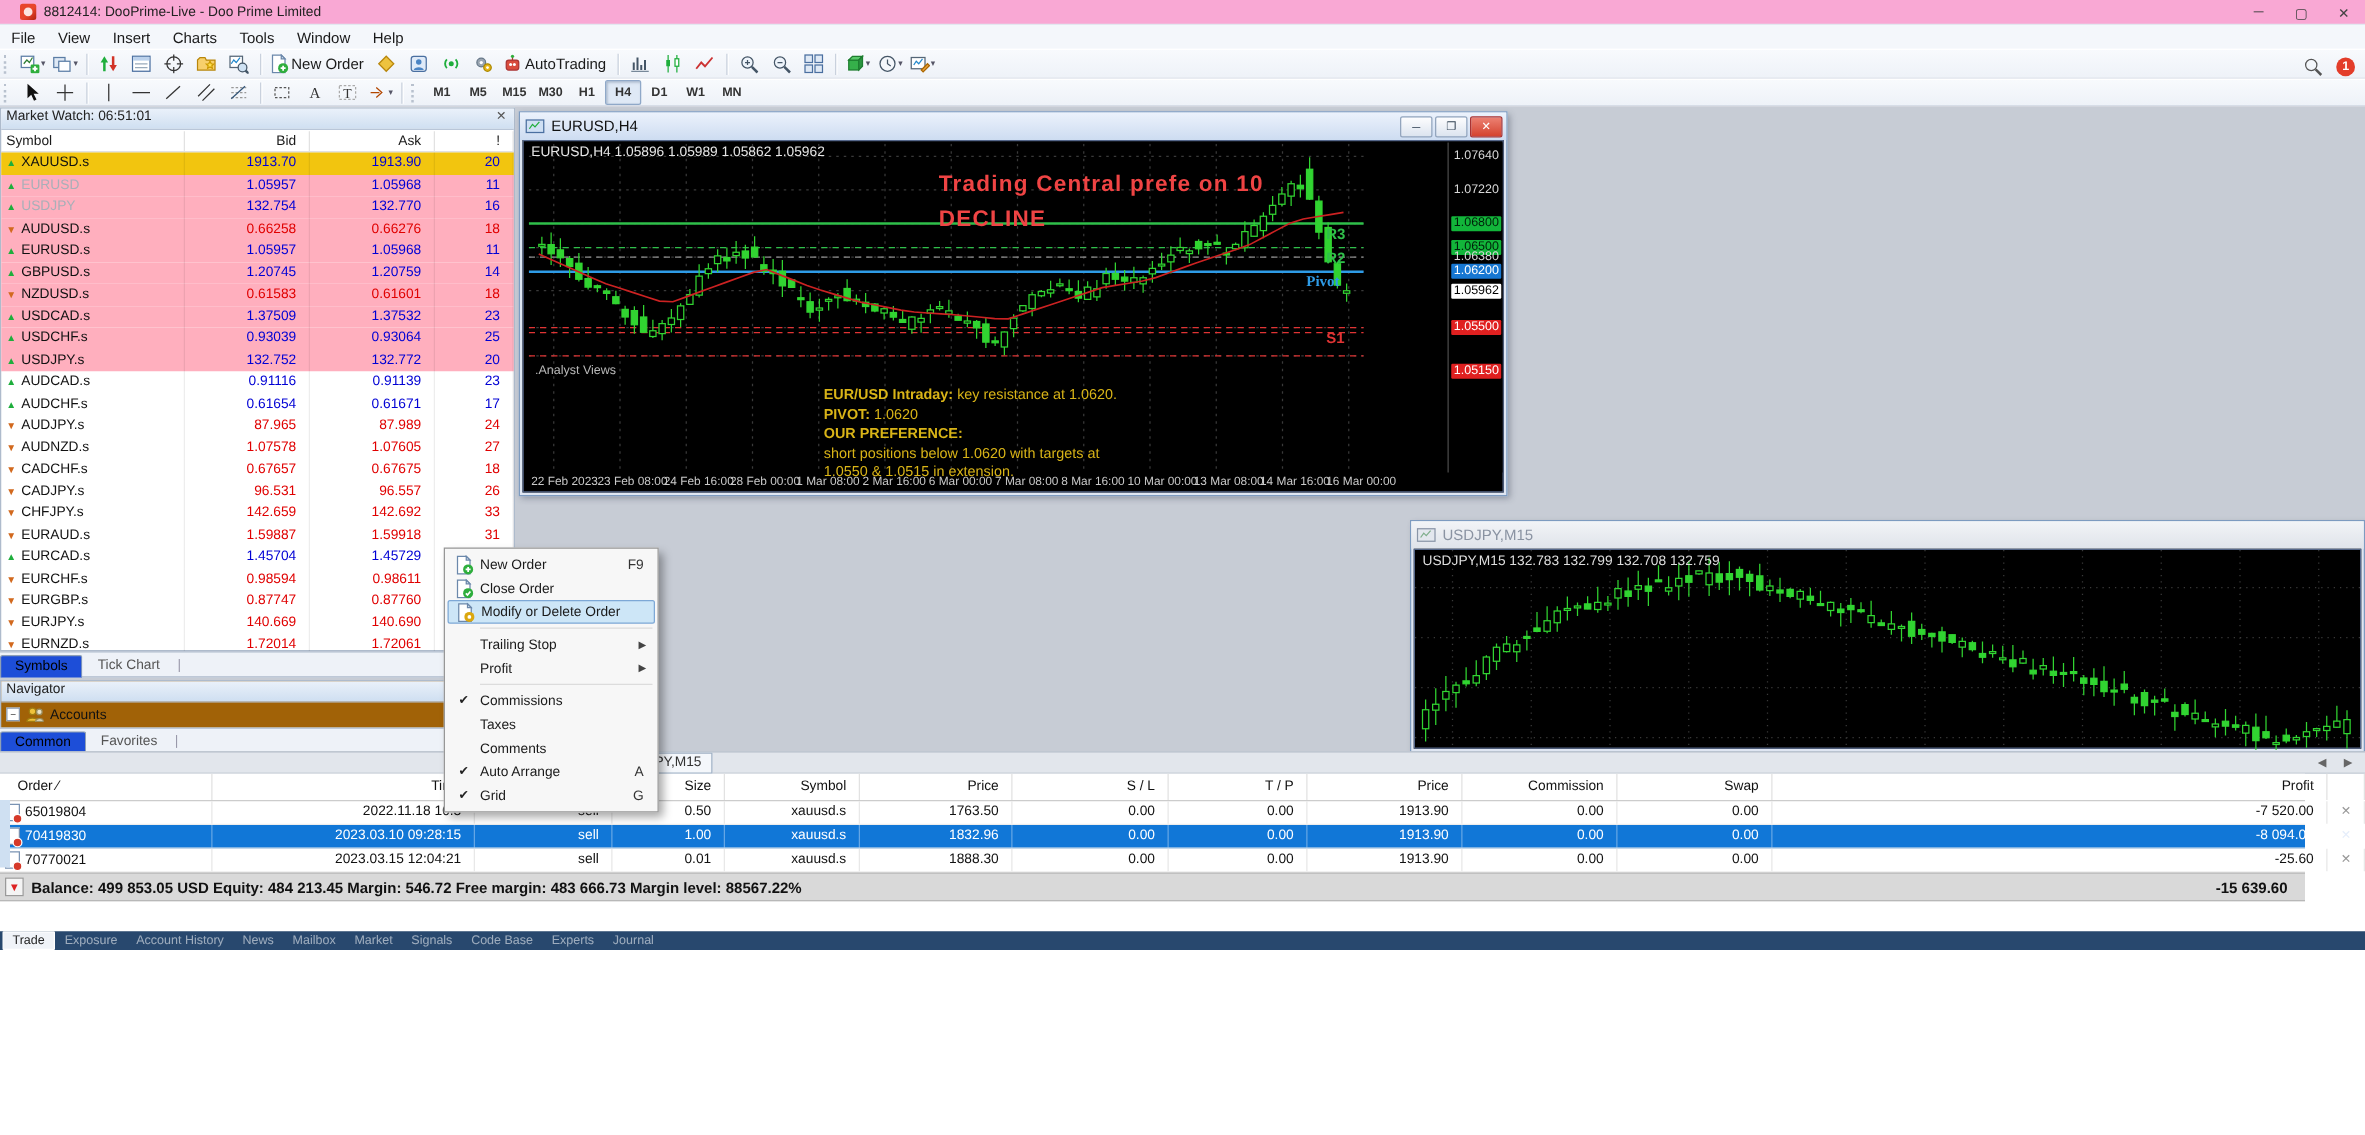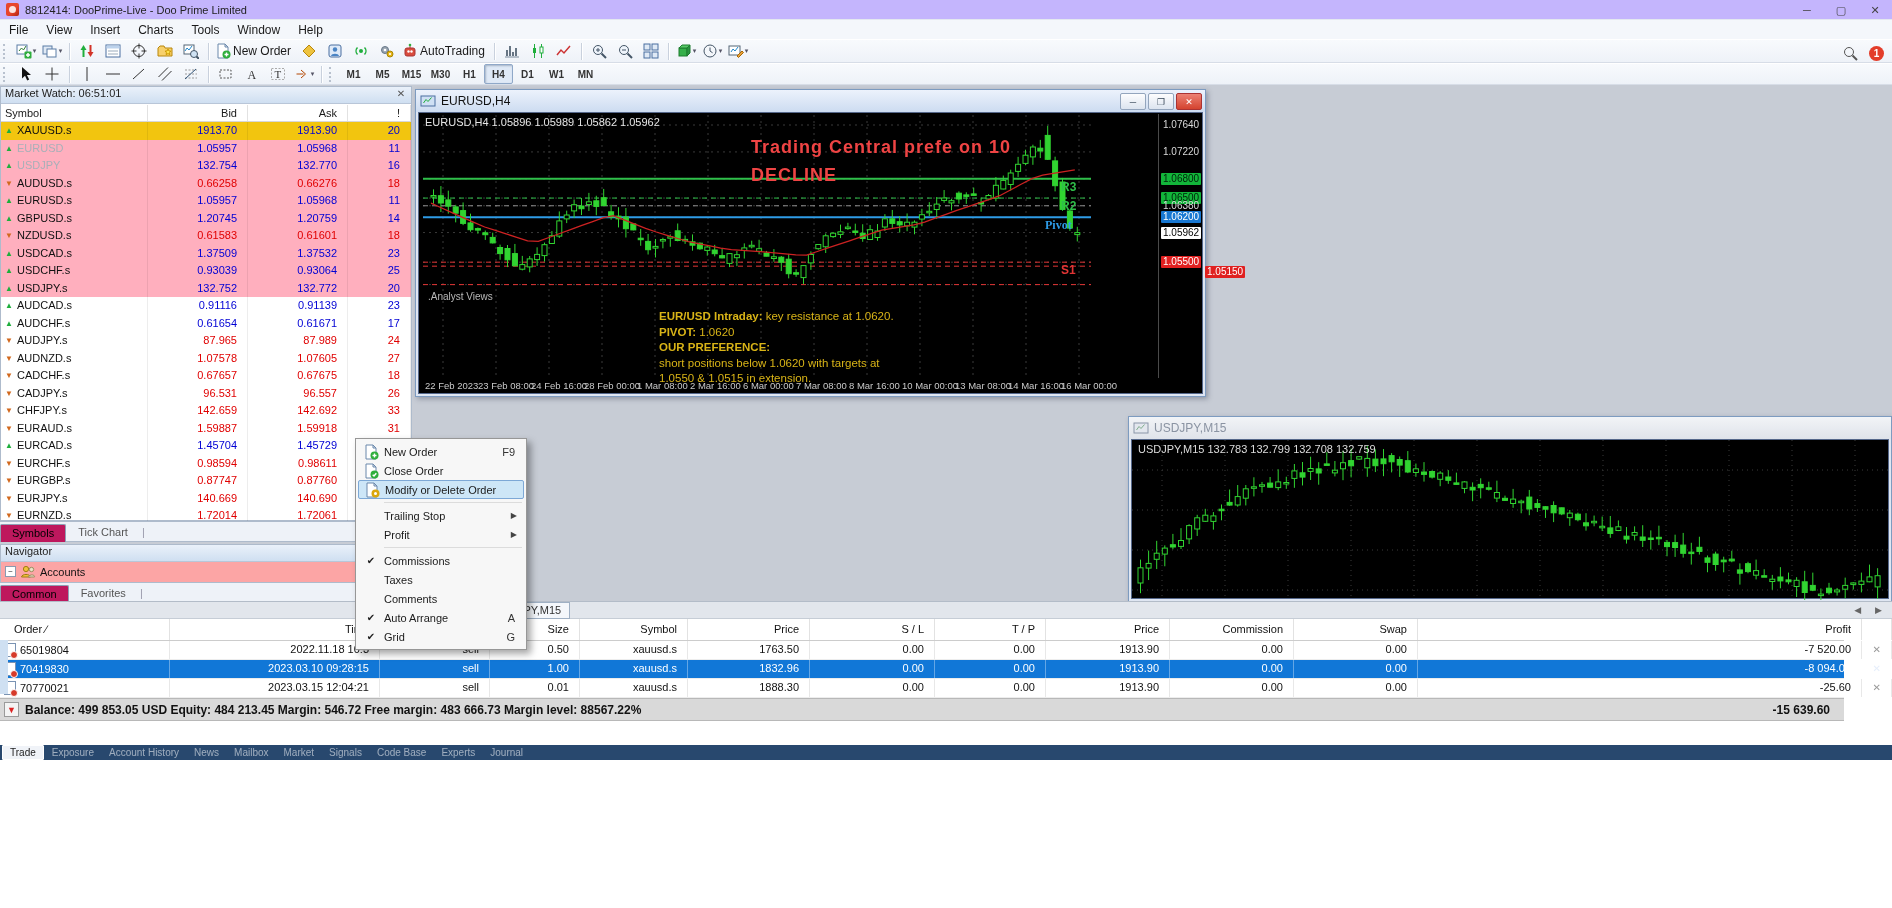--- a/index.html
+++ b/index.html
@@ -3,22 +3,22 @@
 <meta charset="utf-8">
 <style>
   html,body{margin:0;padding:0}
   body{width:1892px;height:908px;overflow:hidden;background:#fff;
        font-family:"Liberation Sans","DejaVu Sans",sans-serif;font-size:11px;color:#111;
        position:relative;-webkit-font-smoothing:antialiased}
   #screen{position:absolute;inset:0;width:1892px;height:908px;overflow:hidden}
   .abs{position:absolute}
 
   
-  .titlebar{left:0;top:0;width:1892px;height:20px;background:#c4b5fd;border-bottom:1px solid #e3e8f0;
-            display:flex;align-items:center;padding-left:6px;box-sizing:border-box}
+  .titlebar{left:0;top:0;width:1892px;height:20px;background:#f9a8d4;border-bottom:1px solid #e3e8f0;
+            display:flex;align-items:center;padding-left:16px;box-sizing:border-box}
   .applogo{width:13px;height:13px;border-radius:2px;background:linear-gradient(135deg,#e8452c 55%,#b2220f);margin-right:6px;position:relative}
   .applogo:after{content:"";position:absolute;left:3px;top:3px;width:7px;height:7px;border-radius:50%;background:#fff;opacity:.85}
   .apptitle{font-size:11px;color:#222}
   .winbtns{position:absolute;right:0;top:0;height:20px;display:flex}
   .winbtn{width:34px;height:20px;display:flex;align-items:center;justify-content:center;color:#444;font-size:11px}
 
   .menubar{left:0;top:20px;width:1892px;height:19px;background:#f4f7fb;display:flex;align-items:center}
   .menu-item{padding:2px 9px;font-size:12px;color:#1a1a1a}
 
   .toolbar{left:0;top:39px;width:1892px;height:24px;background:linear-gradient(#f8fafd,#eef2f8);
@@ -55,24 +55,24 @@
   .mw-row.bg-gold{background:#f2c50f}
   .mw-row.bg-pink{background:#ffafbe}
   .mw-row .arr{font-size:8px;width:9px;display:inline-block}
   .up .bid,.up .ask,.up .spread{color:#0000d4}
   .down .bid,.down .ask,.down .spread{color:#e00000}
   .dim-sym{color:#a9afb8 !important}
 
   .mw-tabs,.nav-tabs{display:flex;align-items:flex-end;height:21px;background:#eef2f8;border-top:1px solid #aebbcc;
           border-bottom:1px solid #aebbcc;box-sizing:border-box;padding-left:0}
   .tab{padding:2px 11px 3px;font-size:11px;color:#555;border:1px solid transparent;border-bottom:none}
-  .tab.active{background:#be185d;color:#000;border-color:#8fa0b5;border-radius:2px 2px 0 0;position:relative;top:1px}
+  .tab.active{background:#1d4ed8;color:#000;border-color:#8fa0b5;border-radius:2px 2px 0 0;position:relative;top:1px}
   .tab-div{color:#99a;align-self:center;margin-left:2px}
 
-  .navigator{left:0;top:544px;width:412px;height:57px;background:#fca5a5;border:1px solid #aebbcc;box-sizing:border-box}
+  .navigator{left:0;top:544px;width:412px;height:57px;background:#a16207;border:1px solid #aebbcc;box-sizing:border-box}
   .nav-row{height:19px;display:flex;align-items:center;padding-left:4px;gap:4px;font-size:11px}
   .treebox{width:9px;height:9px;border:1px solid #8a9ab0;display:flex;align-items:center;justify-content:center;
            font-size:8px;line-height:7px;color:#333;background:#fff}
 
   
   .cwin{background:#dfe6f2;border:1px solid #7d9bc0;box-sizing:border-box;box-shadow:2px 2px 5px rgba(40,50,70,.35)}
   .cwin-title{height:22px;background:linear-gradient(#ecf2fc,#cddcf1);display:flex;align-items:center;gap:5px;
               padding:0 4px;font-size:12px;color:#111;position:relative}
   .cwin-title.inactive{background:linear-gradient(#f2f4f7,#dfe3ea);color:#8a93a2}
   .cwin-btns{position:absolute;right:3px;top:3px;display:flex;gap:2px}
@@ -970,21 +970,21 @@
         </svg>
       <div class="pscale" id="eur-scale">
           <div class="ptick" style="top: 5px;">1.07640</div>
           <div class="ptick" style="top: 32px;">1.07220</div>
           <div class="ptick b-green" style="top: 59px;">1.06800</div>
           <div class="ptick b-green" style="top: 78px;">1.06500</div>
           <div class="ptick" style="top: 86px;">1.06380</div>
           <div class="ptick b-blue" style="top: 97px;">1.06200</div>
           <div class="ptick b-white" style="top: 113px;">1.05962</div>
           <div class="ptick b-red" style="top: 142px;">1.05500</div>
-          <div class="ptick b-red" style="top: 152px; margin-left: 44px;">1.05150</div>
+          <div class="ptick b-red" style="top: 177px;">1.05150</div>
         </div>
       <div class="daxis" id="eur-dates">
           <div class="dlabel" style="left: 2px;">22 Feb 2023</div>
           <div class="dlabel" style="left: 55px;">23 Feb 08:00</div>
           <div class="dlabel" style="left: 108px;">24 Feb 16:00</div>
           <div class="dlabel" style="left: 161px;">28 Feb 00:00</div>
           <div class="dlabel" style="left: 214px;">1 Mar 08:00</div>
           <div class="dlabel" style="left: 267px;">2 Mar 16:00</div>
           <div class="dlabel" style="left: 320px;">6 Mar 00:00</div>
           <div class="dlabel" style="left: 373px;">7 Mar 08:00</div>

